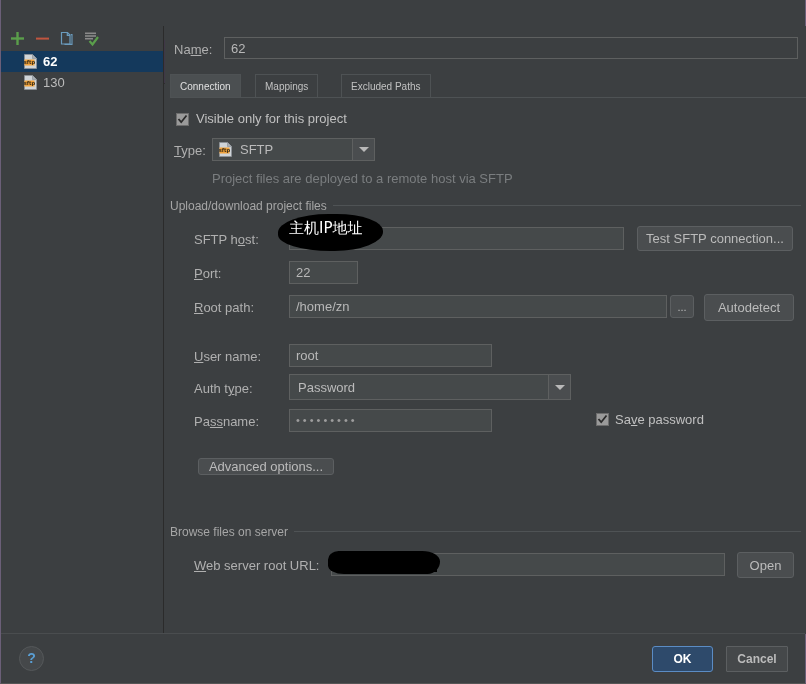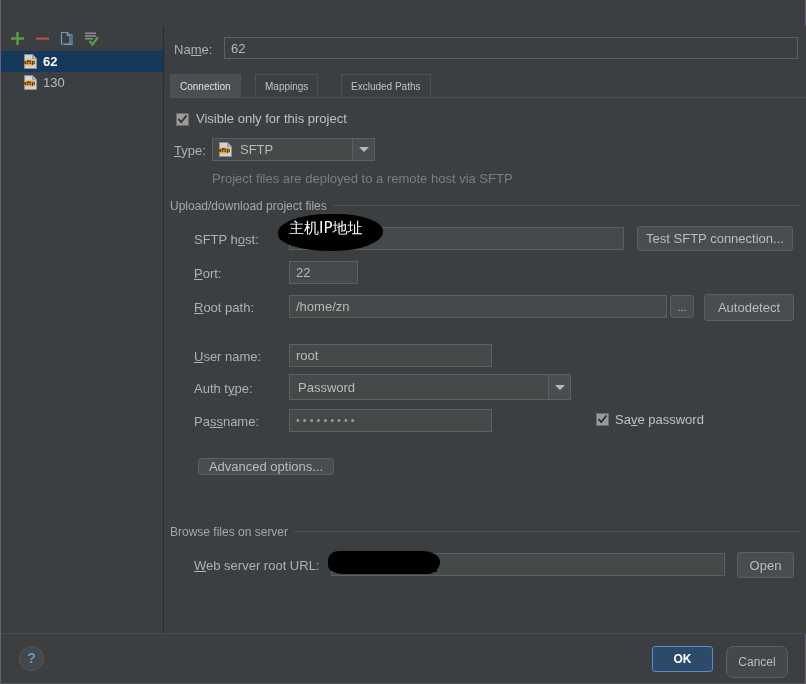--- a/index.html
+++ b/index.html
@@ -290,29 +290,30 @@
     border: 1px solid #5b8cc4;
     border-radius: 3px;
     color: #ffffff;
     font-size: 12px; font-weight: bold;
     display: flex; align-items: center; justify-content: center;
     box-sizing: border-box;
     cursor: pointer;
   }
   .btn-cancel {
     position: absolute; right: 17px; top: 12px;
-    width: 62px; height: 32px;
+    width: 62px; height: 26px;
     background: #45484a;
     border: 1px solid #5c5f61;
-    border-radius: 7px;
+    border-radius: 1px;
     color: #bbbbbb;
     font-size: 12px;
     display: flex; align-items: center; justify-content: center;
     box-sizing: border-box;
     cursor: pointer;
+    font-weight: bold;
   }
 </style>
 </head>
 <body>
 
 <div id="root">
 
   <div class="titlebar">
     <div class="title-icon">PC</div>
     <div class="title-text">Deployment</div>

